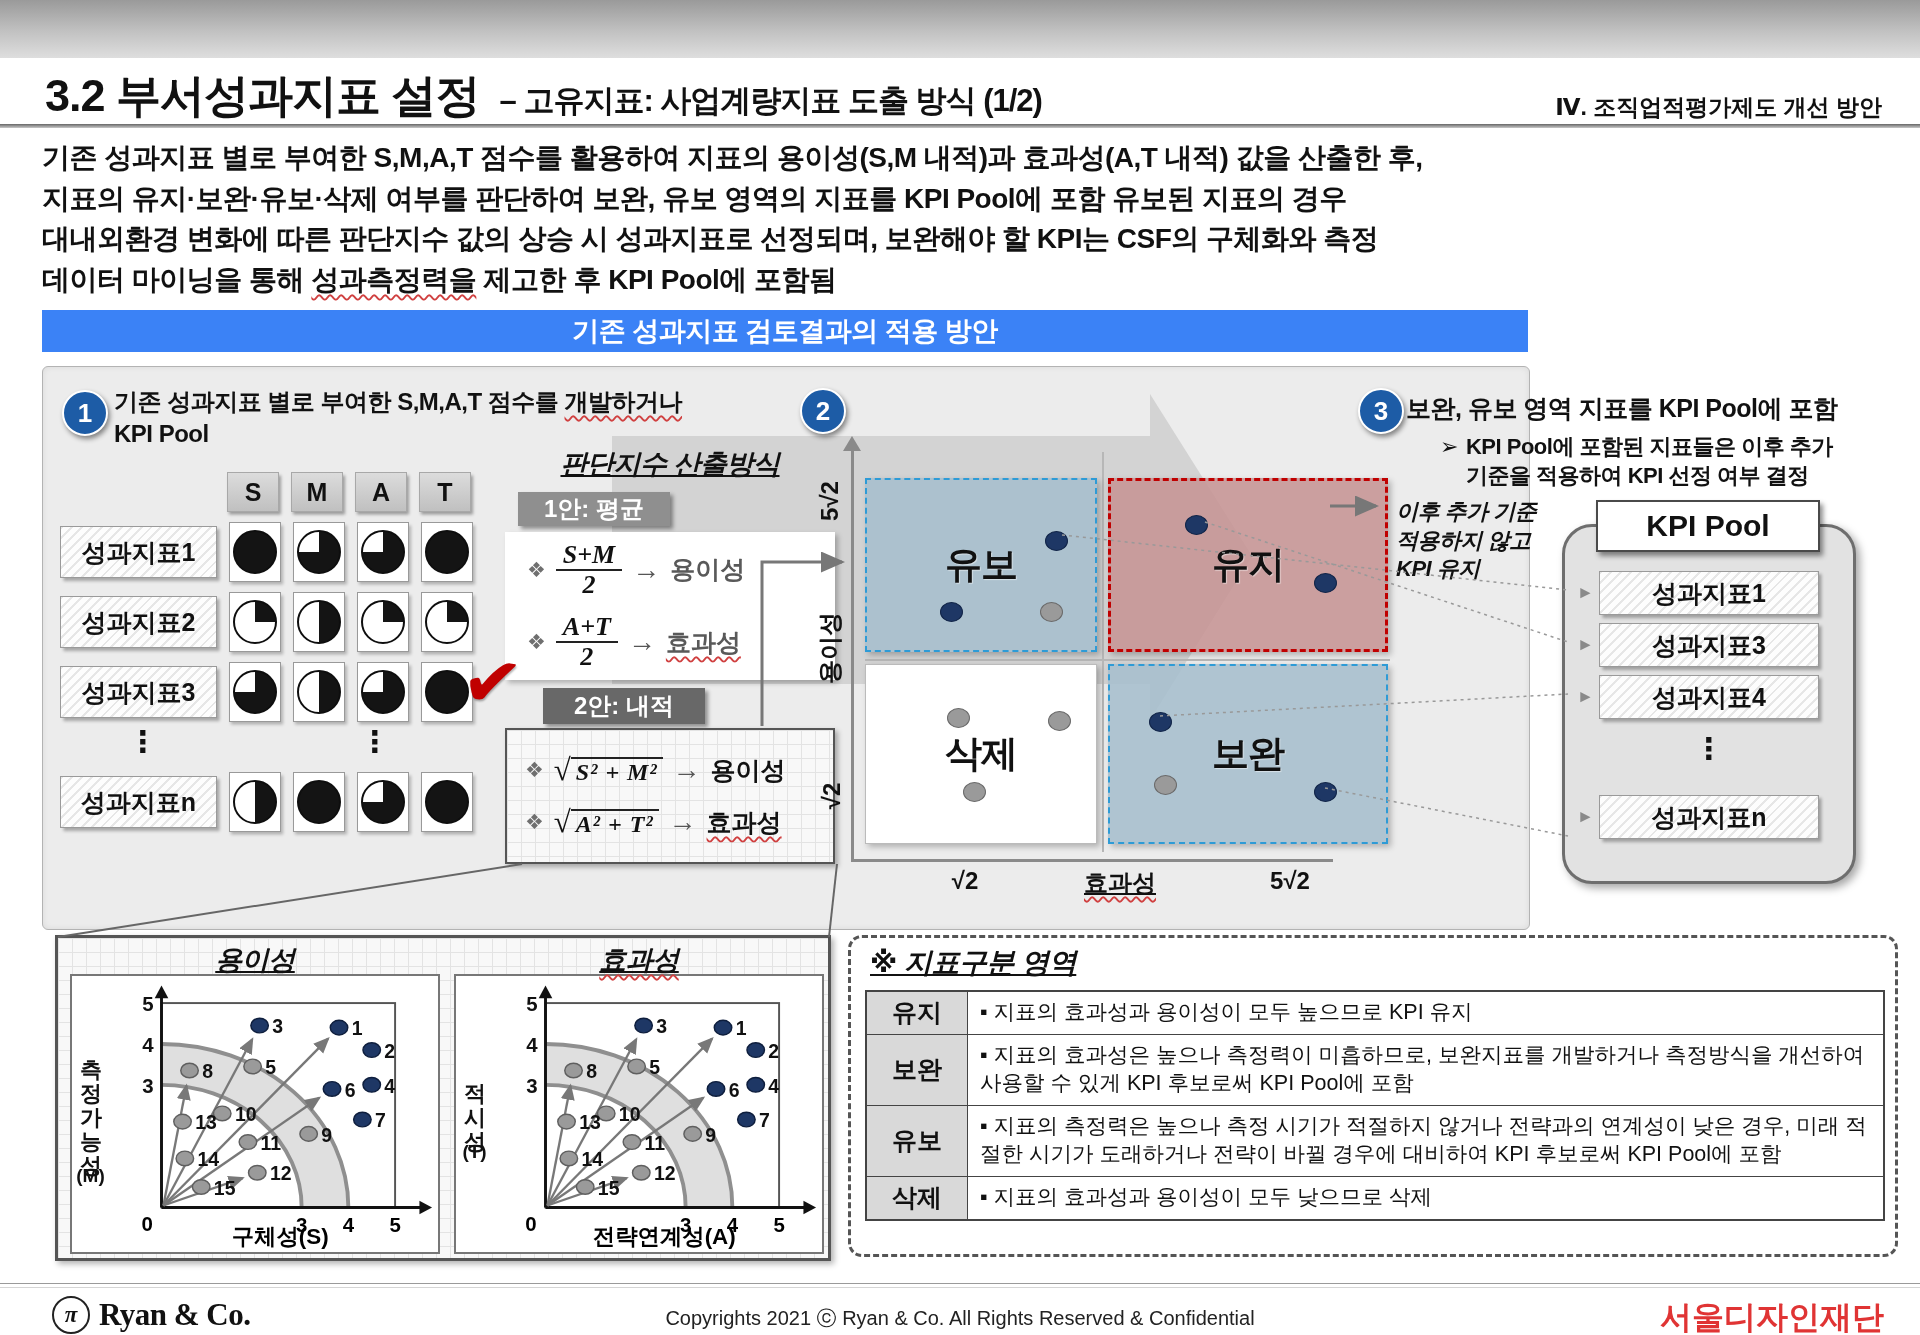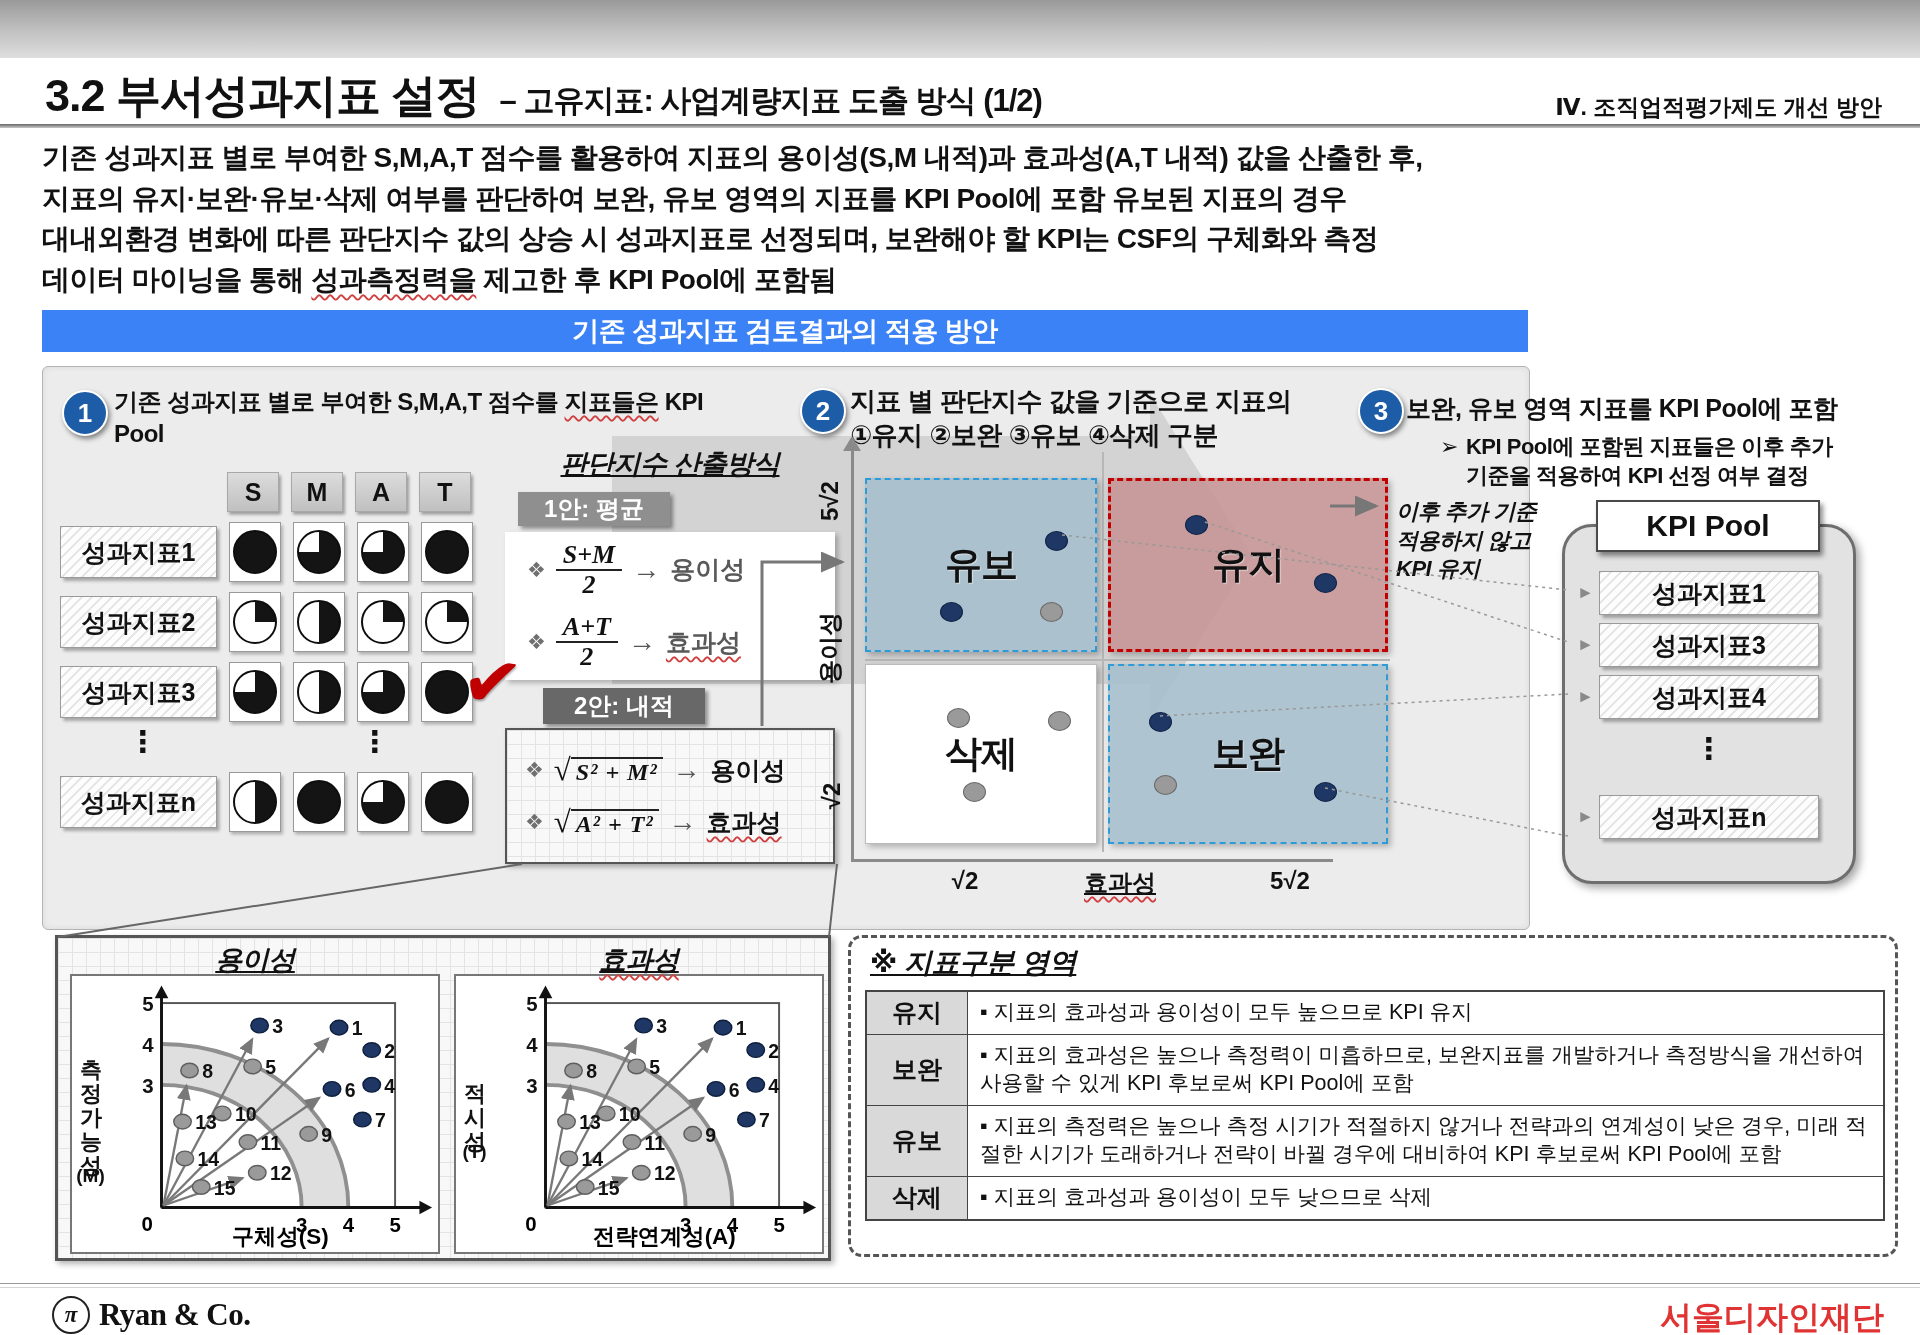--- a/index.html
+++ b/index.html
@@ -141,21 +141,21 @@
   <div class="abs banner" style="background:#3b82f6;">기존 성과지표 검토결과의 적용 방안</div>
 
   <div class="abs main-panel"></div>
 
   <svg class="overlay" width="1920" height="1335">
     <path d="M612,436 L1150,436 L1150,394 L1252,556 L1150,720 L1150,684 L612,684 Z" fill="#c9c9c9" opacity="0.72"></path>
   </svg>
 
   <div class="abs stepnum" style="left:62px;top:390px;background:#1d5ca6;">1</div>
   <div class="abs step-head" style="left:114px;top:386px;width:600px;">
-    <div>기존 성과지표 별로 부여한 S,M,A,T 점수를 <span class="wavy">지표들은</span> KPI Pool</div>
+    <div>기존 성과지표 별로 부여한 S,M,A,T 점수를 <span class="wavy">개발하거나</span> KPI Pool</div>
   </div>
   <div class="abs" id="smat">
       <div class="smat-row hdr">
         <div class="smat-spacer"></div>
         <div class="smat-colhdr">S</div>
         <div class="smat-colhdr">M</div>
         <div class="smat-colhdr">A</div>
         <div class="smat-colhdr">T</div>
       </div>
       <div class="smat-row">
@@ -257,24 +257,20 @@
     </div>
     <div class="frow">
       <span class="fb">❖</span>
       <span class="sqrt"><span>√</span><span class="rad">A² + T²</span></span>
       <span class="farrow">→</span>
       <span class="fres wavy" style="color:#111;">효과성</span>
     </div>
   </div>
 
   <div class="abs stepnum" style="left:800px;top:388px;background:#1d5ca6;">2</div>
-  <div class="abs step-head" style="left:850px;top:384px;width:490px;font-size:26px;">
-    <div>지표 별 판단지수 값을 기준으로 지표의</div>
-    <div>①유지 ②보완 ③유보 ④삭제 구분</div>
-  </div>
 
   <div class="abs sepline" style="left:1102px;top:452px;width:2px;height:400px;"></div>
   <div class="abs sepline" style="left:865px;top:659px;width:525px;height:2px;"></div>
 
   <div class="qbox q-hold" id="q-hold" style="left:865px;top:478px;width:232px;height:174px;">
     <span class="qlabel">유보</span>
   <div class="qdot navy" style="left: 78%; top: 30%;"></div>
       <div class="qdot navy" style="left: 32%; top: 72%;"></div>
       <div class="qdot gray" style="left: 76%; top: 72%;"></div>
     </div>
@@ -499,20 +495,21 @@
         <div class="lg-label">삭제</div>
         <div class="lg-desc">▪  지표의 효과성과 용이성이 모두 낮으므로 삭제</div>
       </div>
     </div>
 
   <div class="abs footer-rule"></div>
   <div class="abs footer-logo">
     <span class="logo-circle">π</span>
     <span class="logo-text">Ryan &amp; Co.</span>
   </div>
+  <div class="abs footer-copy">Copyrights 2021 ⓒ Ryan &amp; Co. All Rights Reserved &amp; Confidential</div>
   <div class="abs footer-org" style="color:#e03434;">서울디자인재단</div>
 
   <svg class="overlay" width="1920" height="1335">
     <defs>
       <marker id="garr" markerWidth="9" markerHeight="9" refX="7" refY="3.5" orient="auto" markerUnits="strokeWidth">
         <path d="M0,0 L8,3.5 L0,7 Z" fill="#777"></path>
       </marker>
     </defs>
     <line x1="522" y1="864" x2="58" y2="937" stroke="#666" stroke-width="2"></line>
     <line x1="837" y1="864" x2="829" y2="937" stroke="#666" stroke-width="2"></line>

